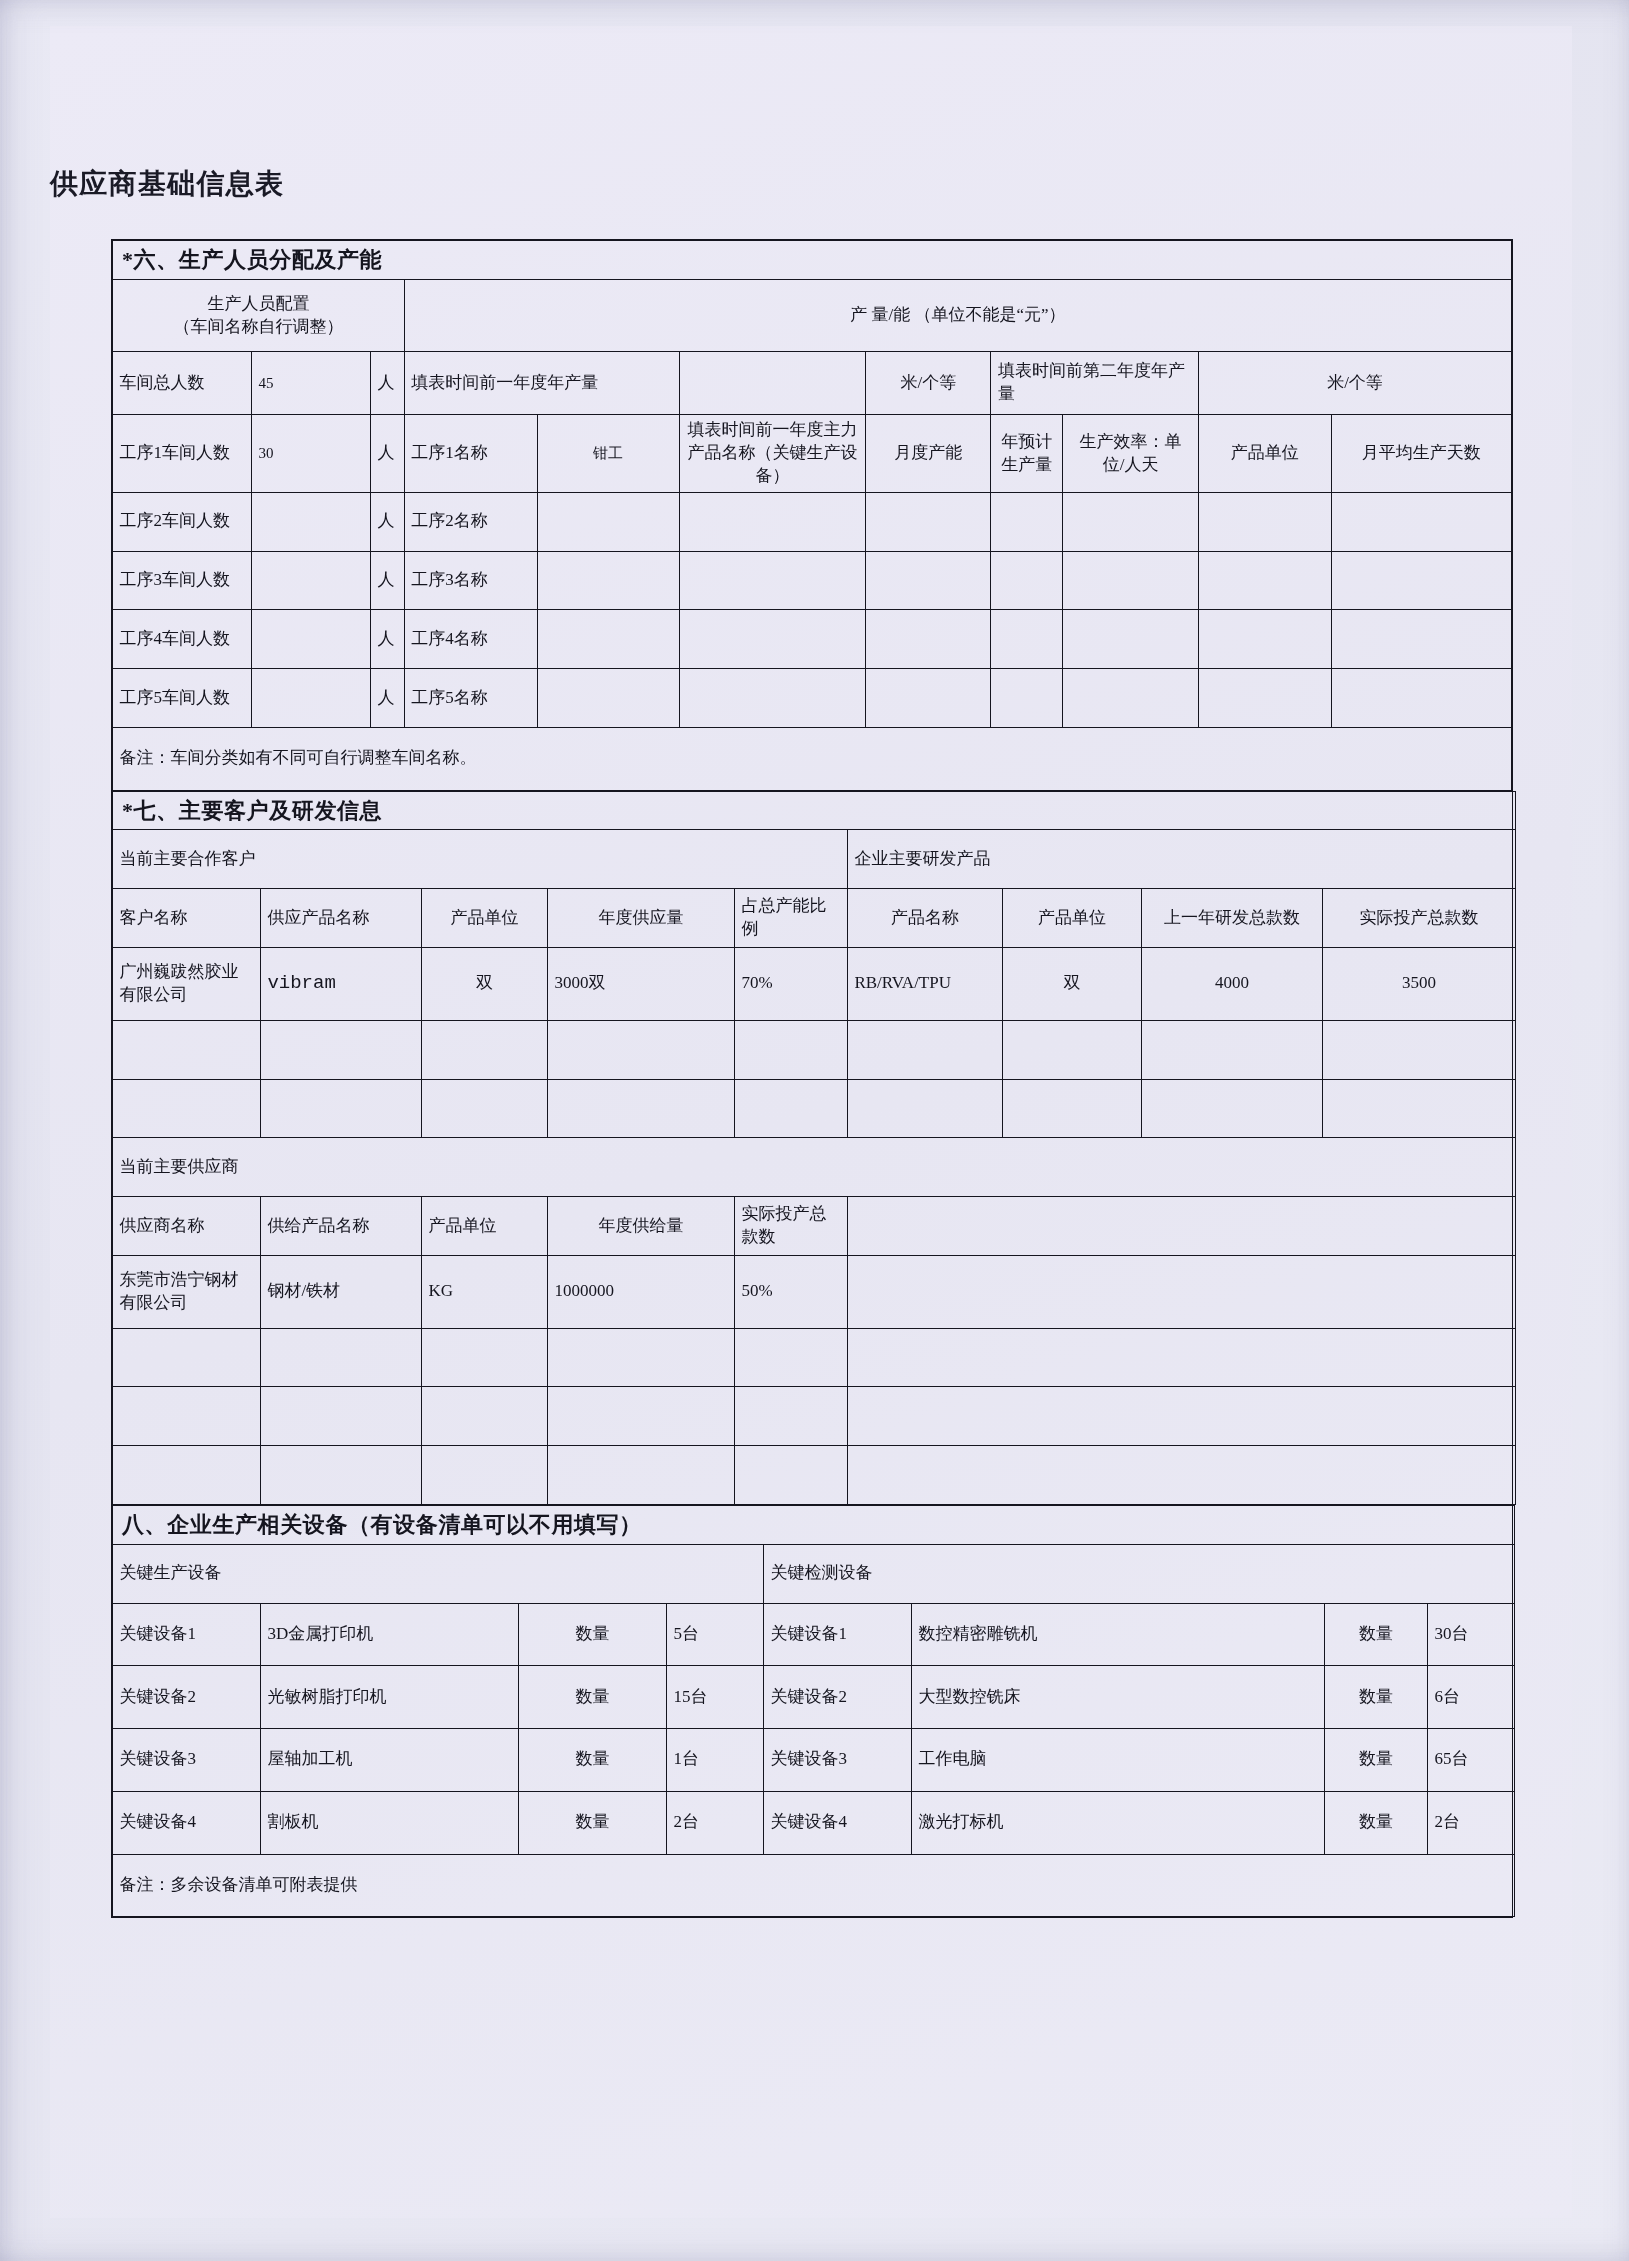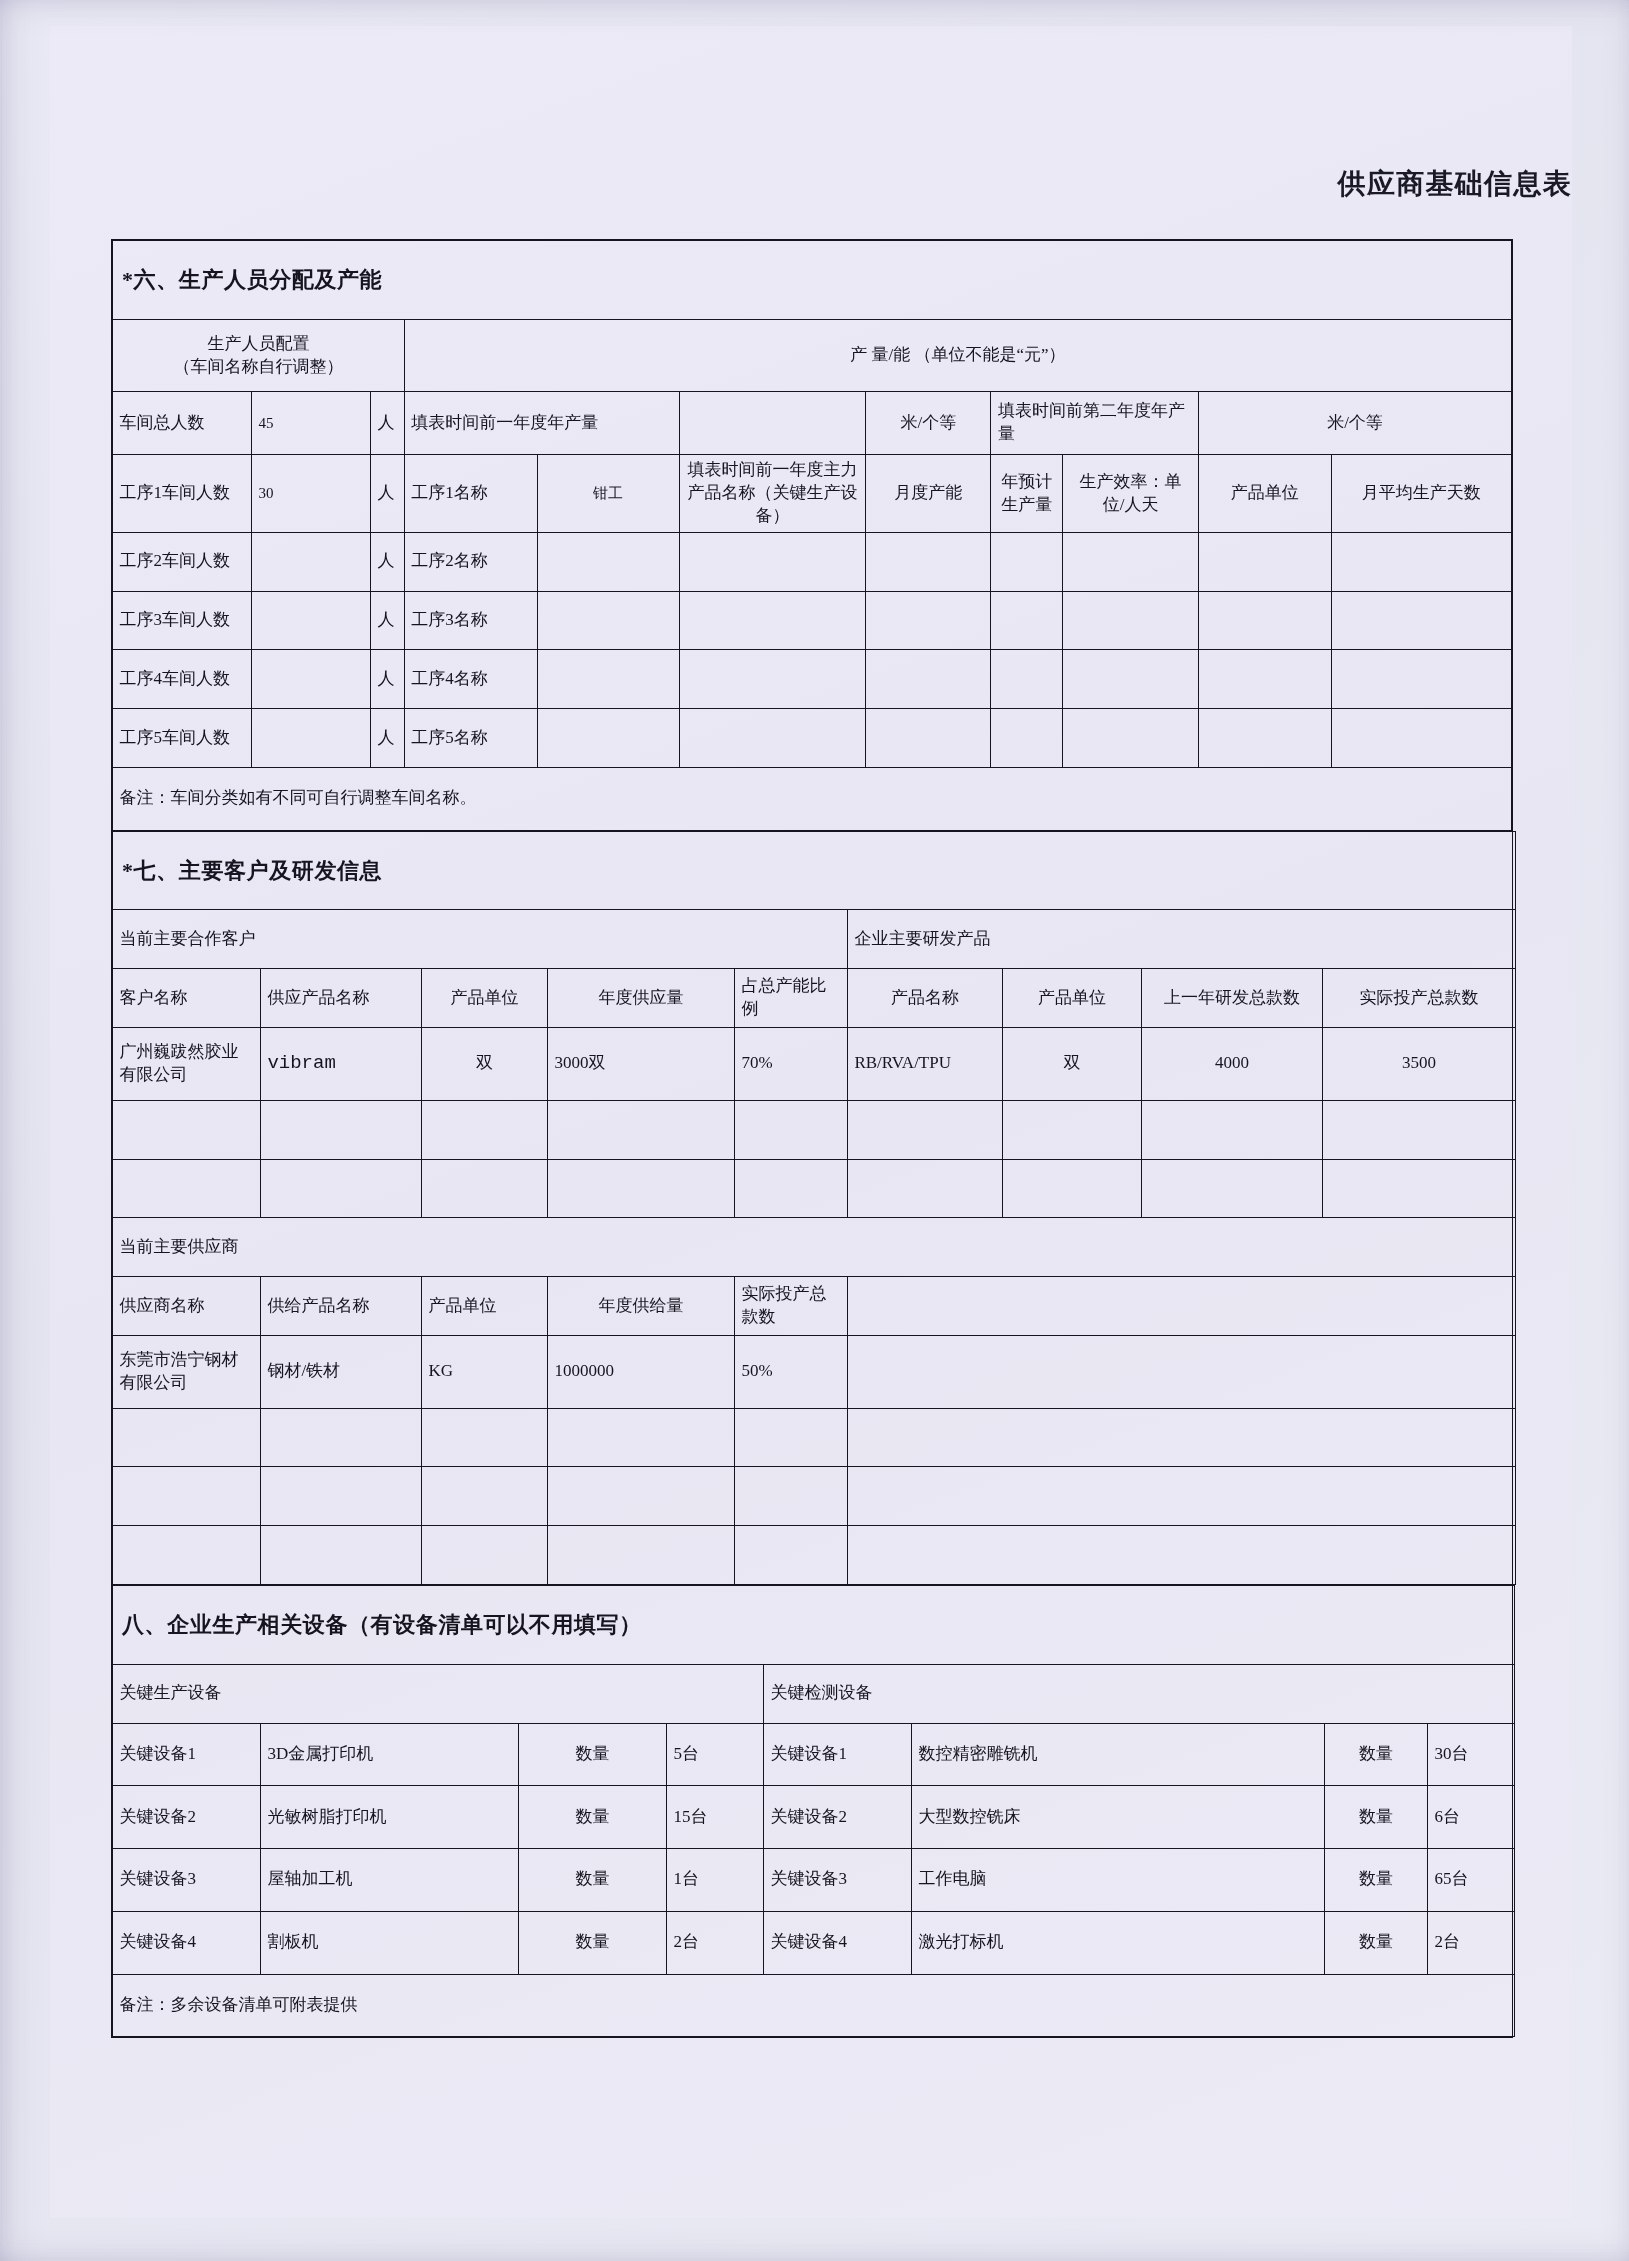--- a/index.html
+++ b/index.html
@@ -36,21 +36,21 @@
     top: 26px;
     width: 1522px;
     height: 2192px;
     background: linear-gradient(160deg, #eceaf6 0%, #e7e6f2 50%, #ebeaf5 100%);
   }
   .doc-title {
     position: absolute;
     top: 139px;
     left: 0;
     width: 1522px;
-    text-align: right;
+    text-align: left;
     font-size: 28px;
     font-weight: bold;
     letter-spacing: 1.3px;
     color: #1a1a26;
   }
   .frame {
     position: absolute;
     left: 61px;
     top: 213px;
     width: 1402px;
@@ -67,21 +67,21 @@
     font-size: 17px;
     color: #15151f;
     padding: 3.9px 6.4px;
     vertical-align: middle;
     line-height: 1.35;
     word-wrap: break-word;
   }
   td.sect {
     font-size: 22px;
     font-weight: bold;
-    padding: 24px 9px;
+    padding: 4px 9px;
     letter-spacing: 0.6px;
   }
   .c { text-align: center; }
   .l { text-align: left; }
   .h-tall { height: 54px; }
   .h-std { height: 50px; }
   .h-big { height: 64px; }
   .handwrite {
     font-family: "Liberation Serif", serif;
     font-size: 15px;

